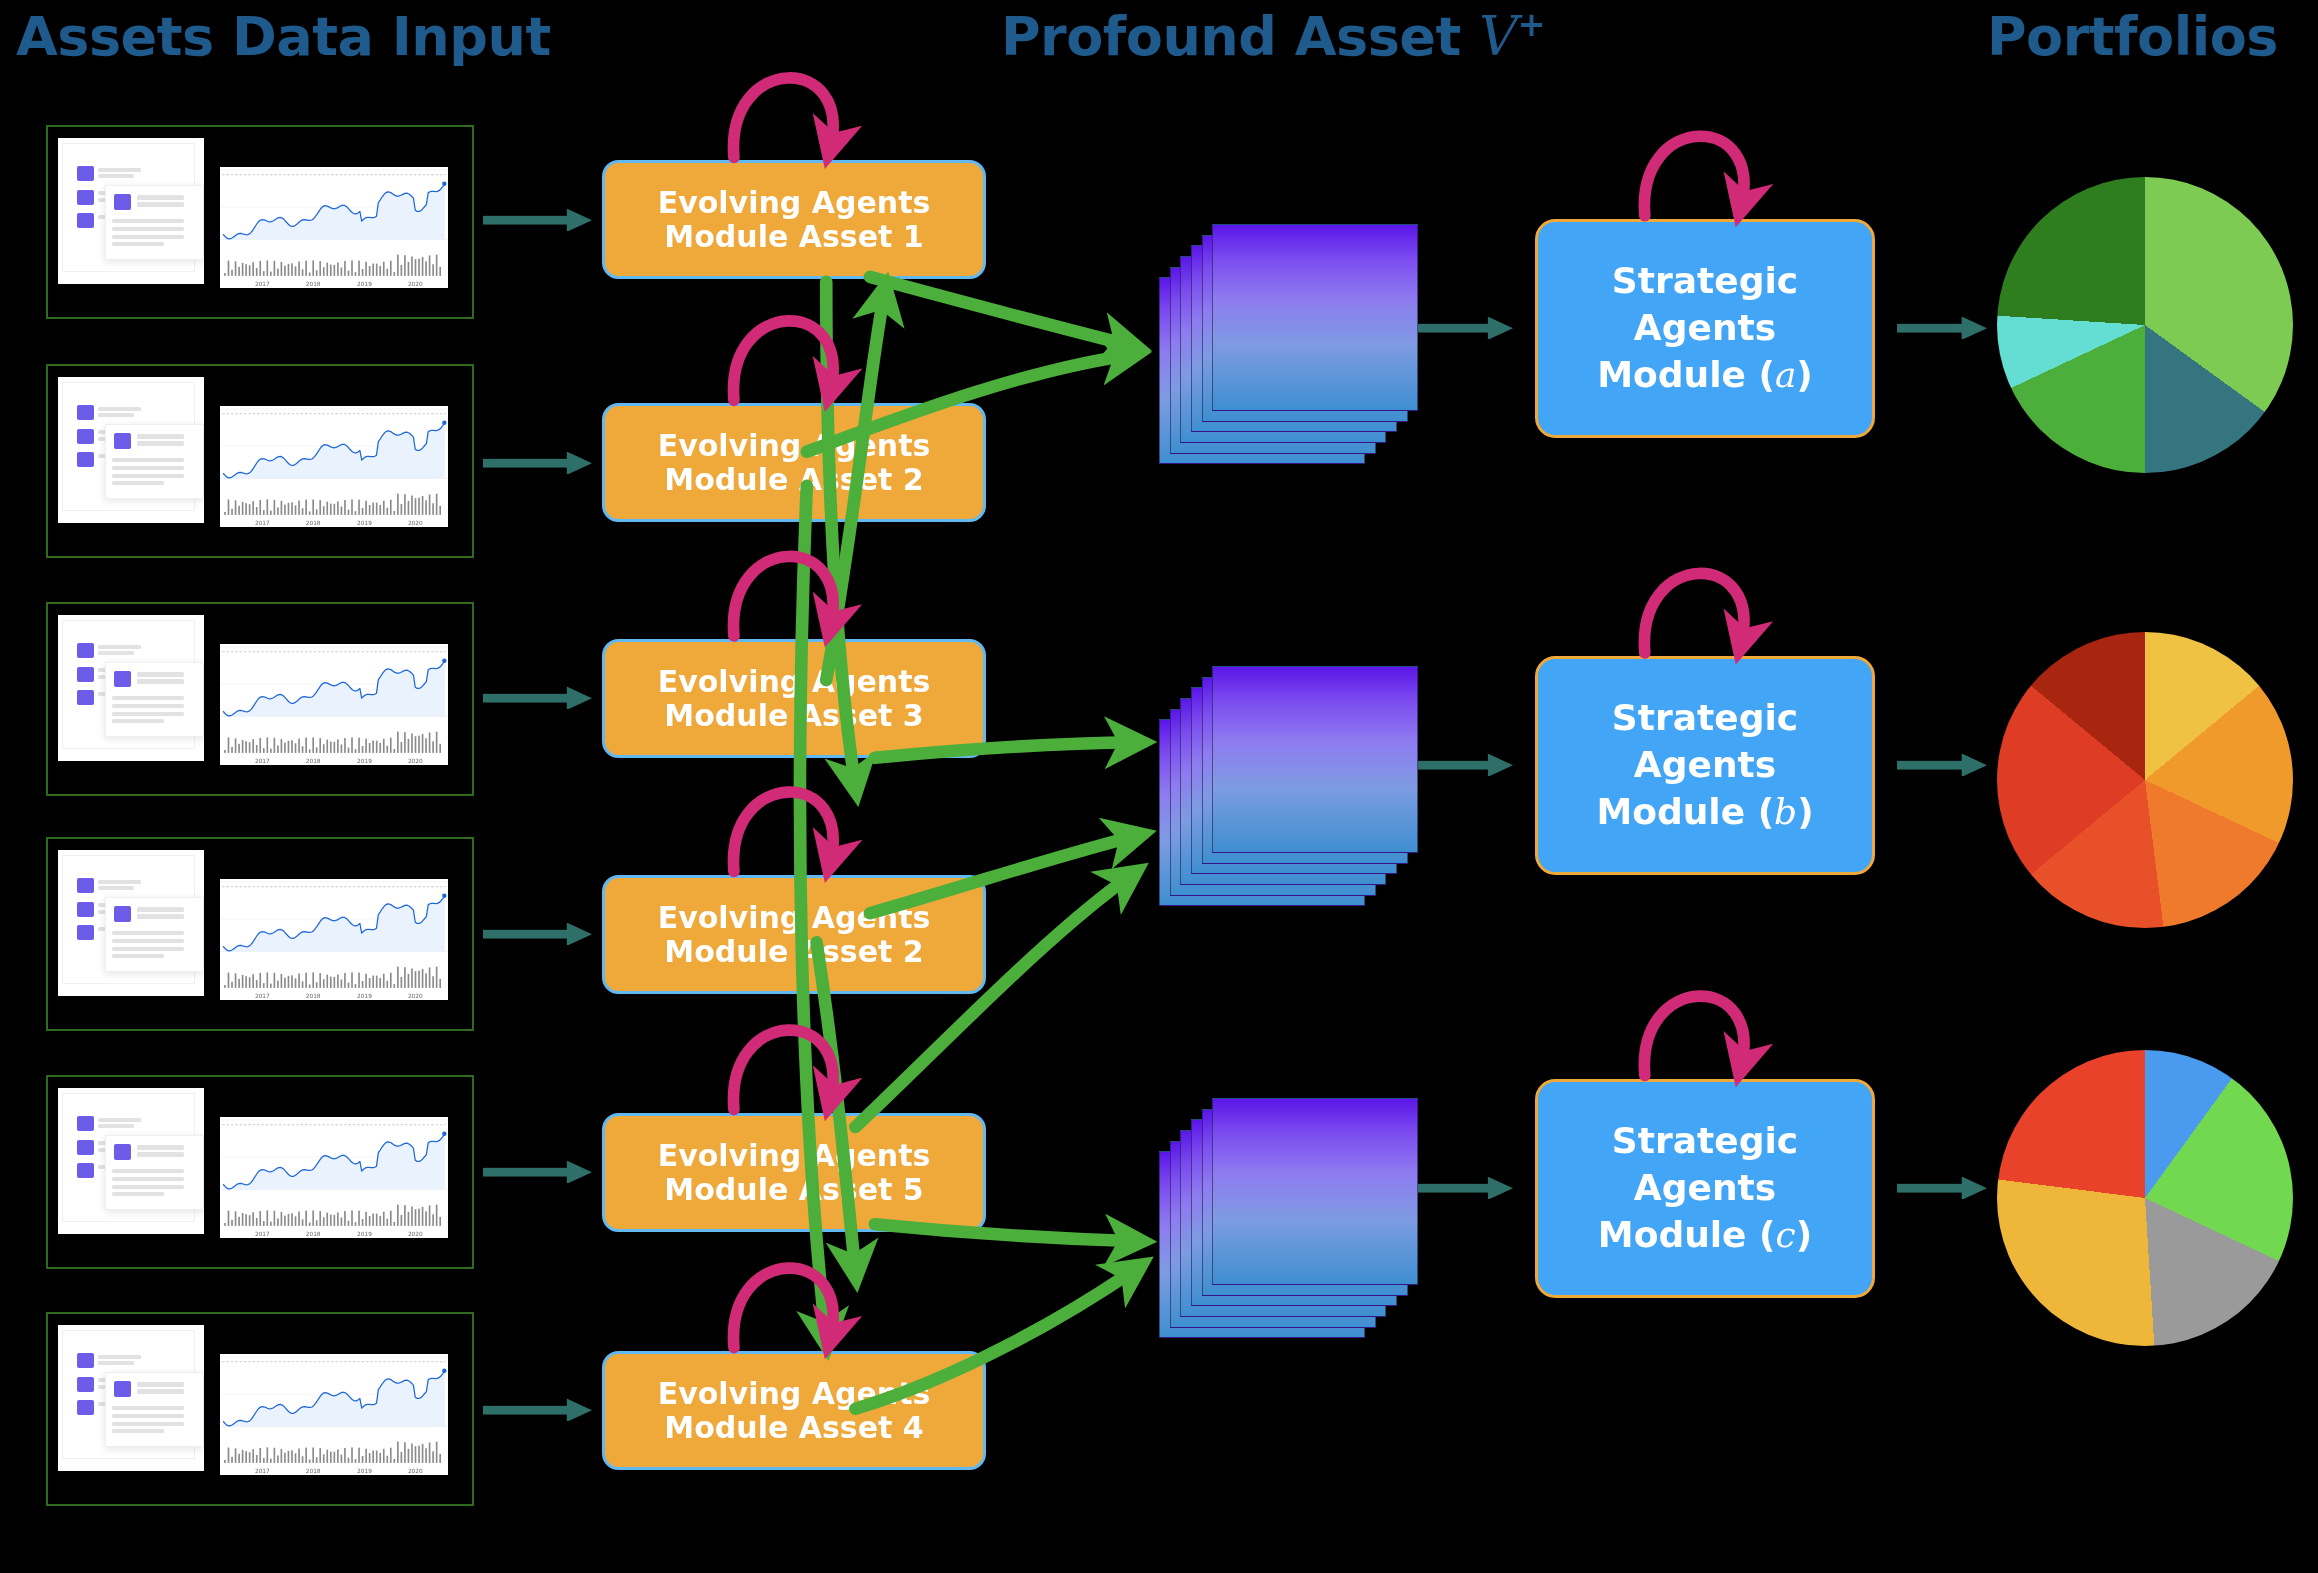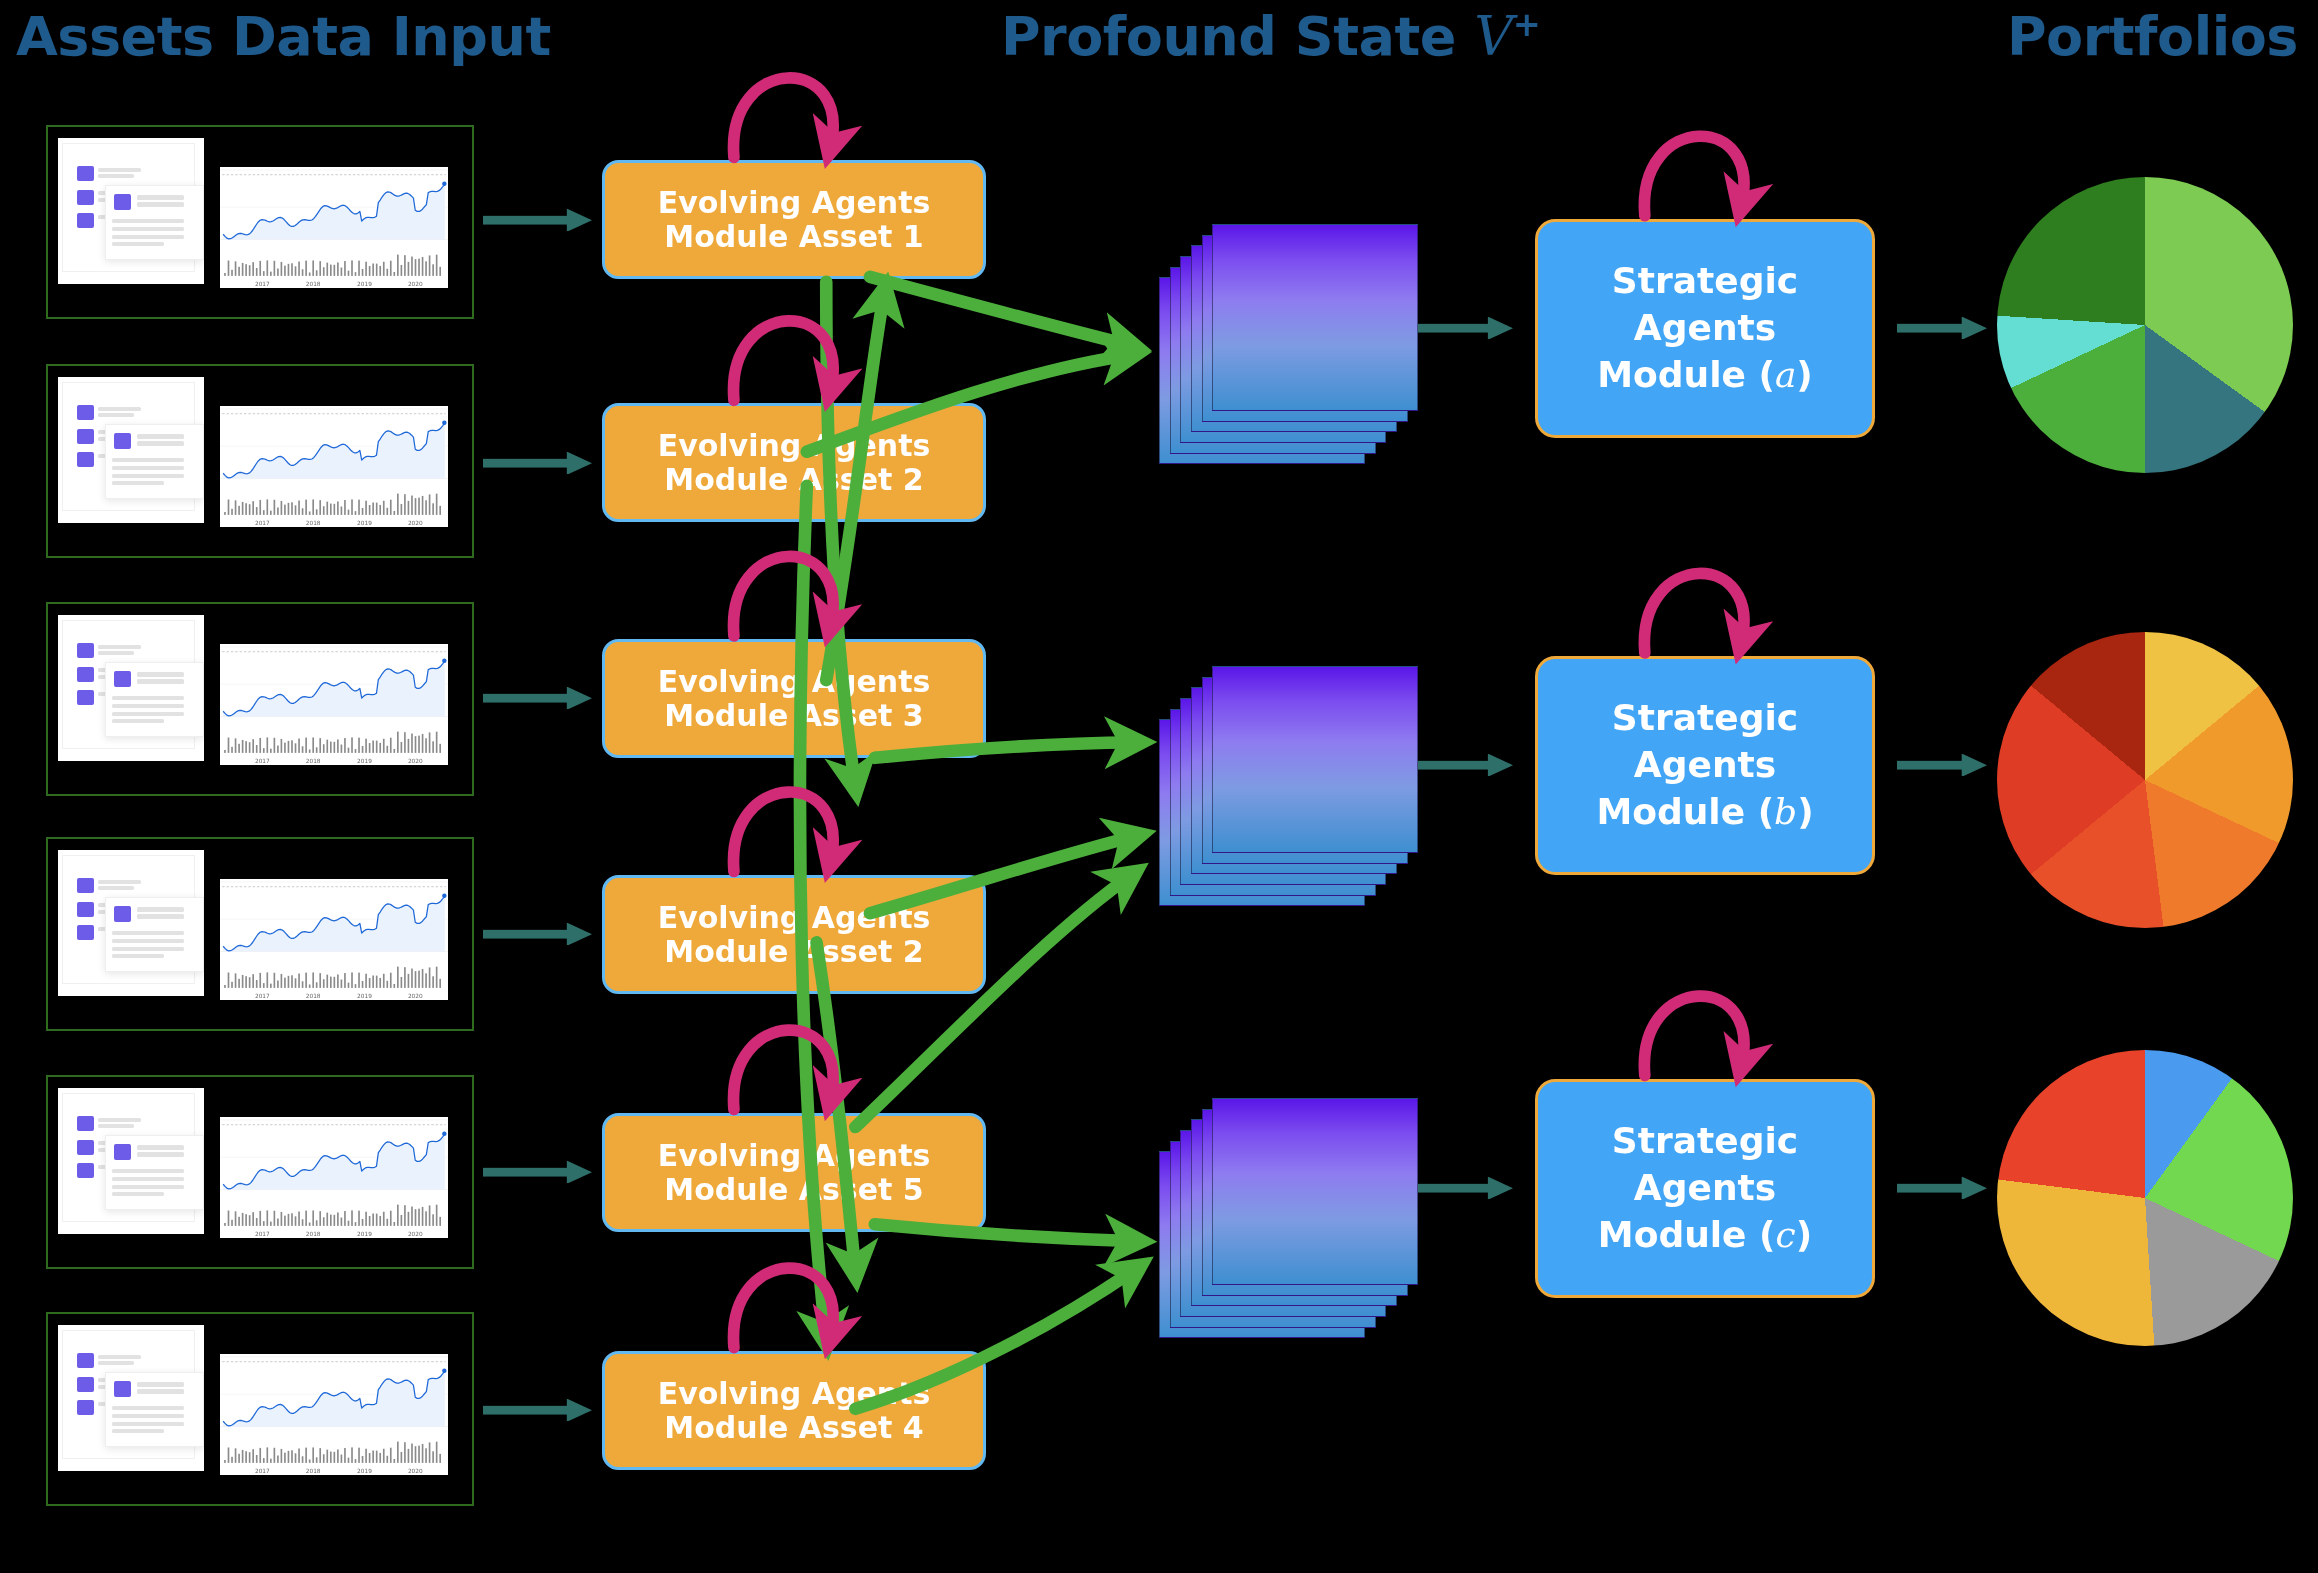--- a/index.html
+++ b/index.html
@@ -3,21 +3,21 @@
 <meta charset="utf-8">
 <style>
   html,body{margin:0;padding:0;background:#000;}
   body{width:2319px;height:1573px;position:relative;overflow:hidden;
        font-family:"DejaVu Sans","Liberation Sans",sans-serif;}
 
   
   .col-head{position:absolute;color:#1F5A8C;font-weight:700;white-space:nowrap;}
   #hdr-assets{left:16px;top:4.9px;font-size:54px;letter-spacing:-0.5px;}
   #hdr-state{left:1001px;top:4.9px;font-size:54px;letter-spacing:-0.5px;}
-  #hdr-portfolios{left:1987px;top:4.9px;font-size:54px;letter-spacing:-0.5px;margin-left:20px;}
+  #hdr-portfolios{left:1987px;top:4.9px;font-size:54px;letter-spacing:-0.5px;}
   .mathit{font-family:"DejaVu Serif","Liberation Serif",serif;font-style:italic;font-weight:400;}
   .sup{font-size:.62em;vertical-align:super;font-family:"DejaVu Sans",sans-serif;font-style:normal;}
 
   
   .asset-card{position:absolute;border:2.4px solid #2E6B1E;background:#000;box-sizing:border-box;}
   .doc-mock{position:absolute;background:#fff;}
   .doc-inner{position:absolute;border:1.5px solid #f0f0f0;background:#fff;}
   .doc-sq{position:absolute;background:#6c5ce7;border-radius:1.9px;}
   .doc-line{position:absolute;background:#e2e2e2;border-radius:1.5px;height:4.4px;}
   .doc-card2{position:absolute;background:#fff;border:1.5px solid #efefef;box-shadow:0 1.9px 7.8px rgba(0,0,0,.10);}
@@ -46,21 +46,21 @@
 
   
   #loops,#greens{position:absolute;left:0;top:0;width:2319px;height:1573px;pointer-events:none;}
 </style>
 </head>
 <body>
 
 <div class="col-head" id="hdr-assets">Assets Data Input</div>
 
 <div class="col-head" id="hdr-state">
-  <span>Profound State </span><span class="mathit">V</span><span class="sup">+</span>
+  <span>Profound Asset </span><span class="mathit">V</span><span class="sup">+</span>
 </div>
 
 <div class="col-head" id="hdr-portfolios">Portfolios</div>
 
 <div id="asset-cards">
     <div class="asset-card" style="left: 46px; top: 125px; width: 428px; height: 194px;">
       <div class="doc-mock" style="left: 9.7px; top: 10.7px; width: 146px; height: 146px;">
         <div class="doc-inner" style="left:3.9px;top:4.9px;width:131px;height:127px;"></div>
         <div class="doc-sq" style="left:19.4px;top:28px;width:16.5px;height:15.5px;"></div>
         <div class="doc-line" style="left:40px;top:30px;width:43px;"></div>

